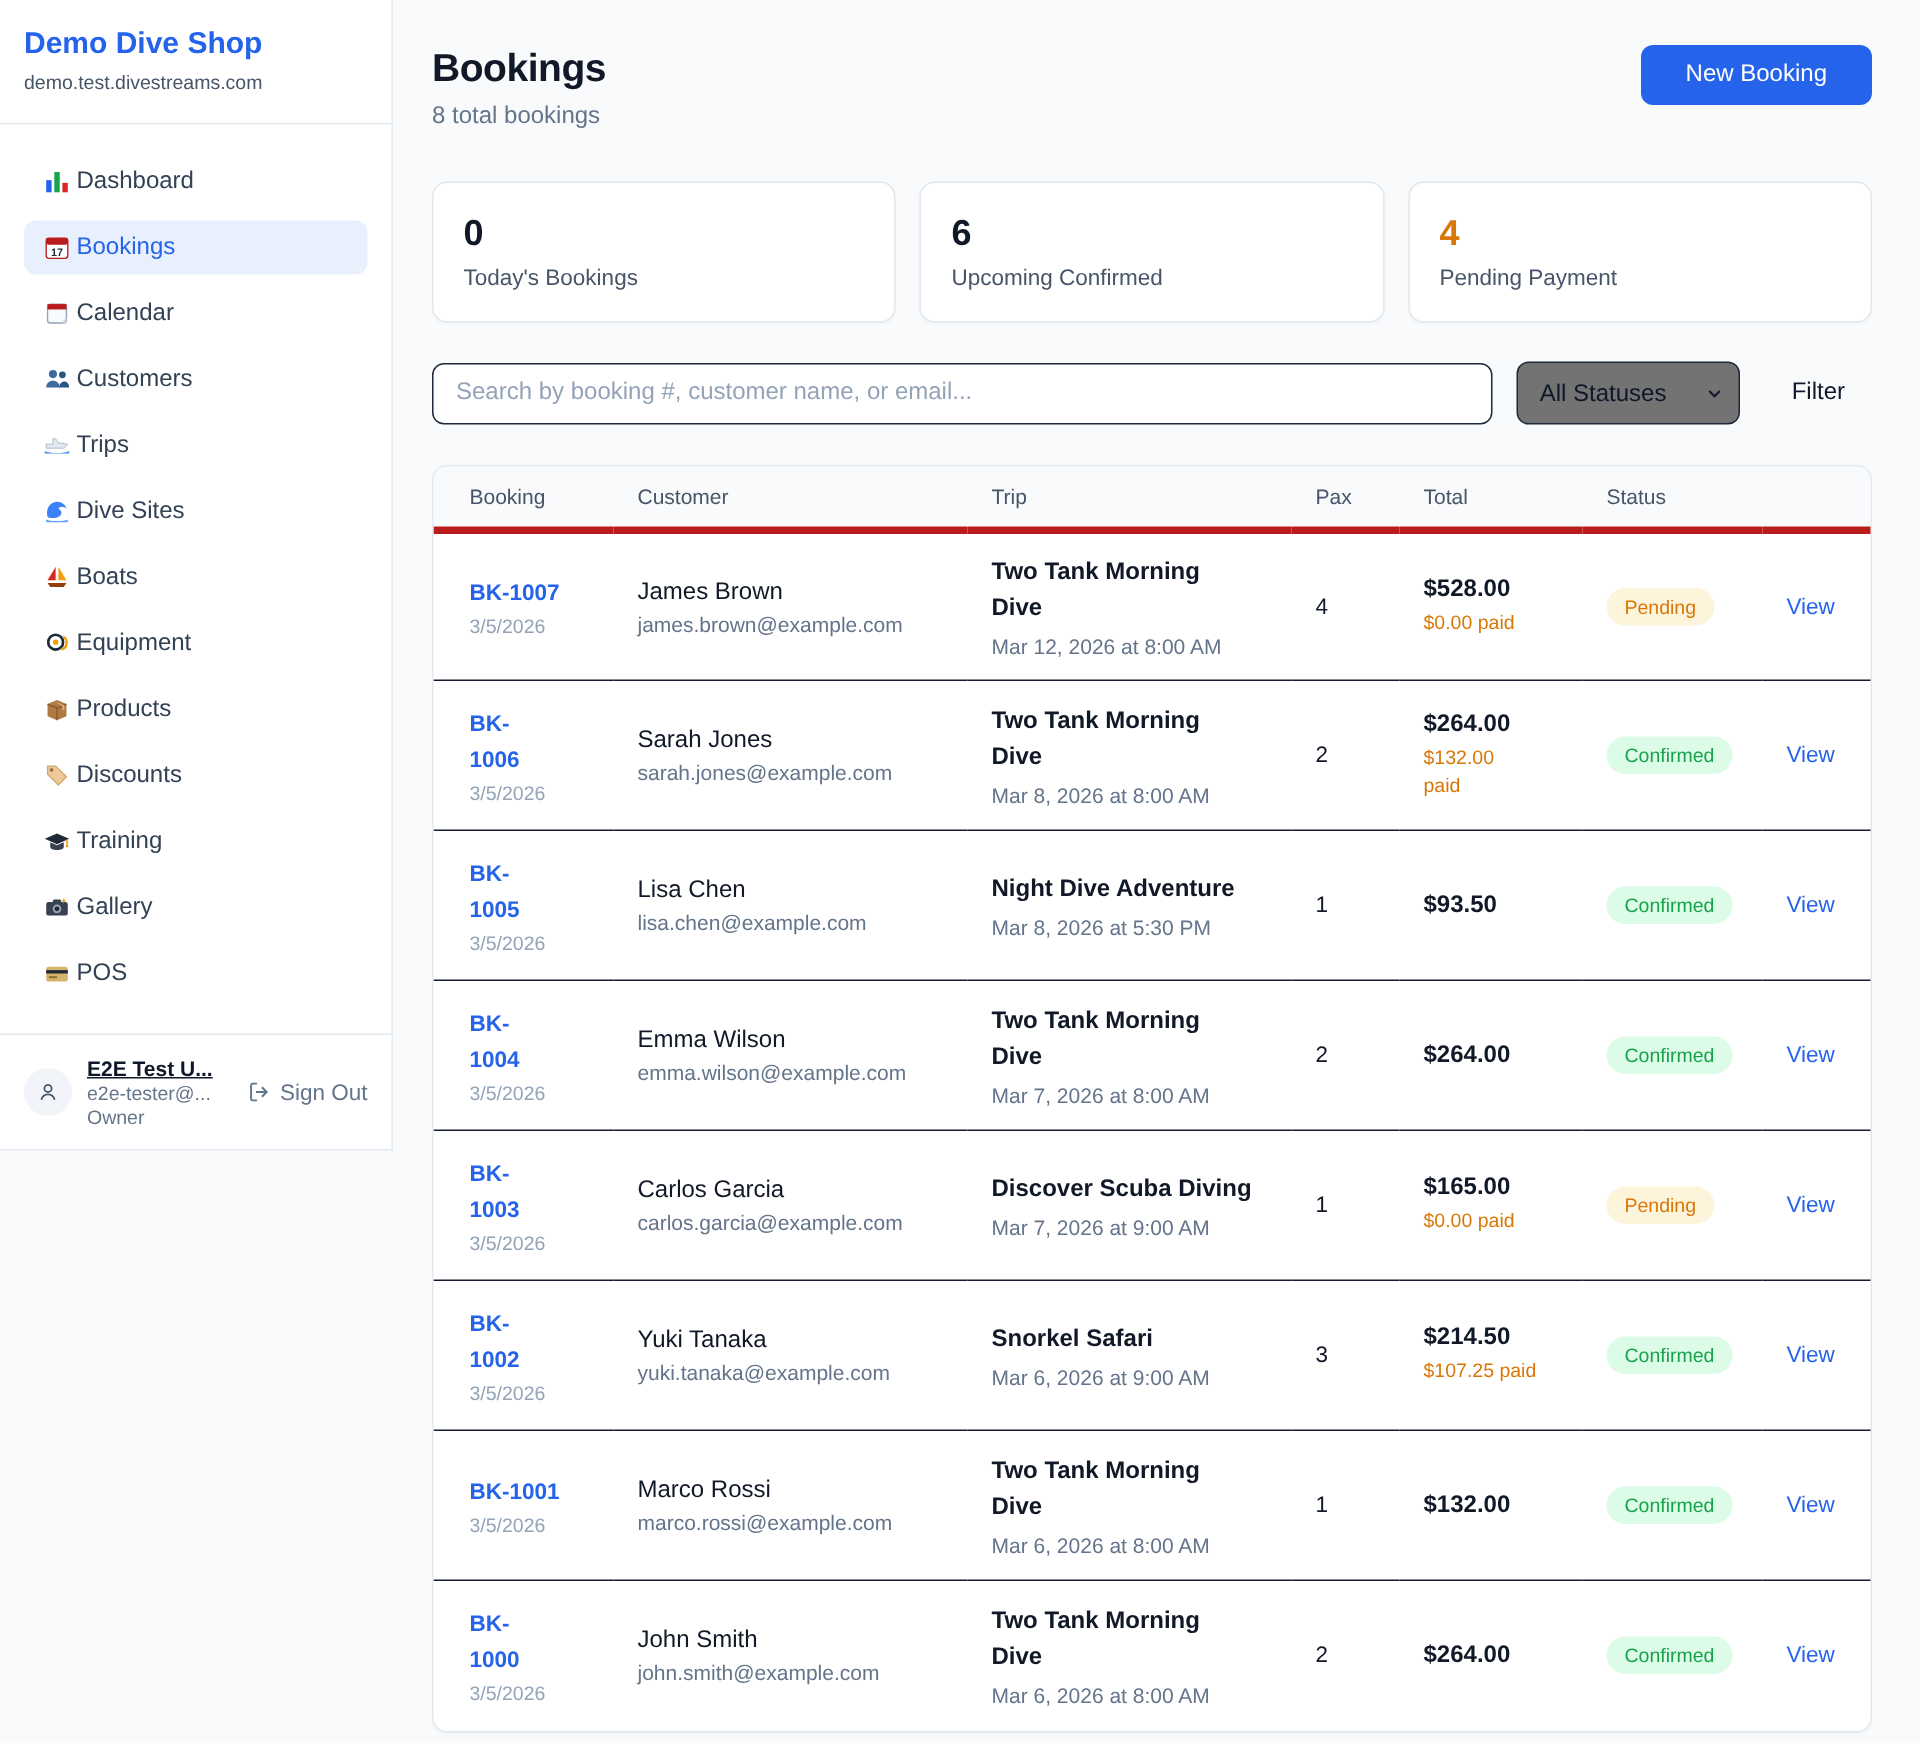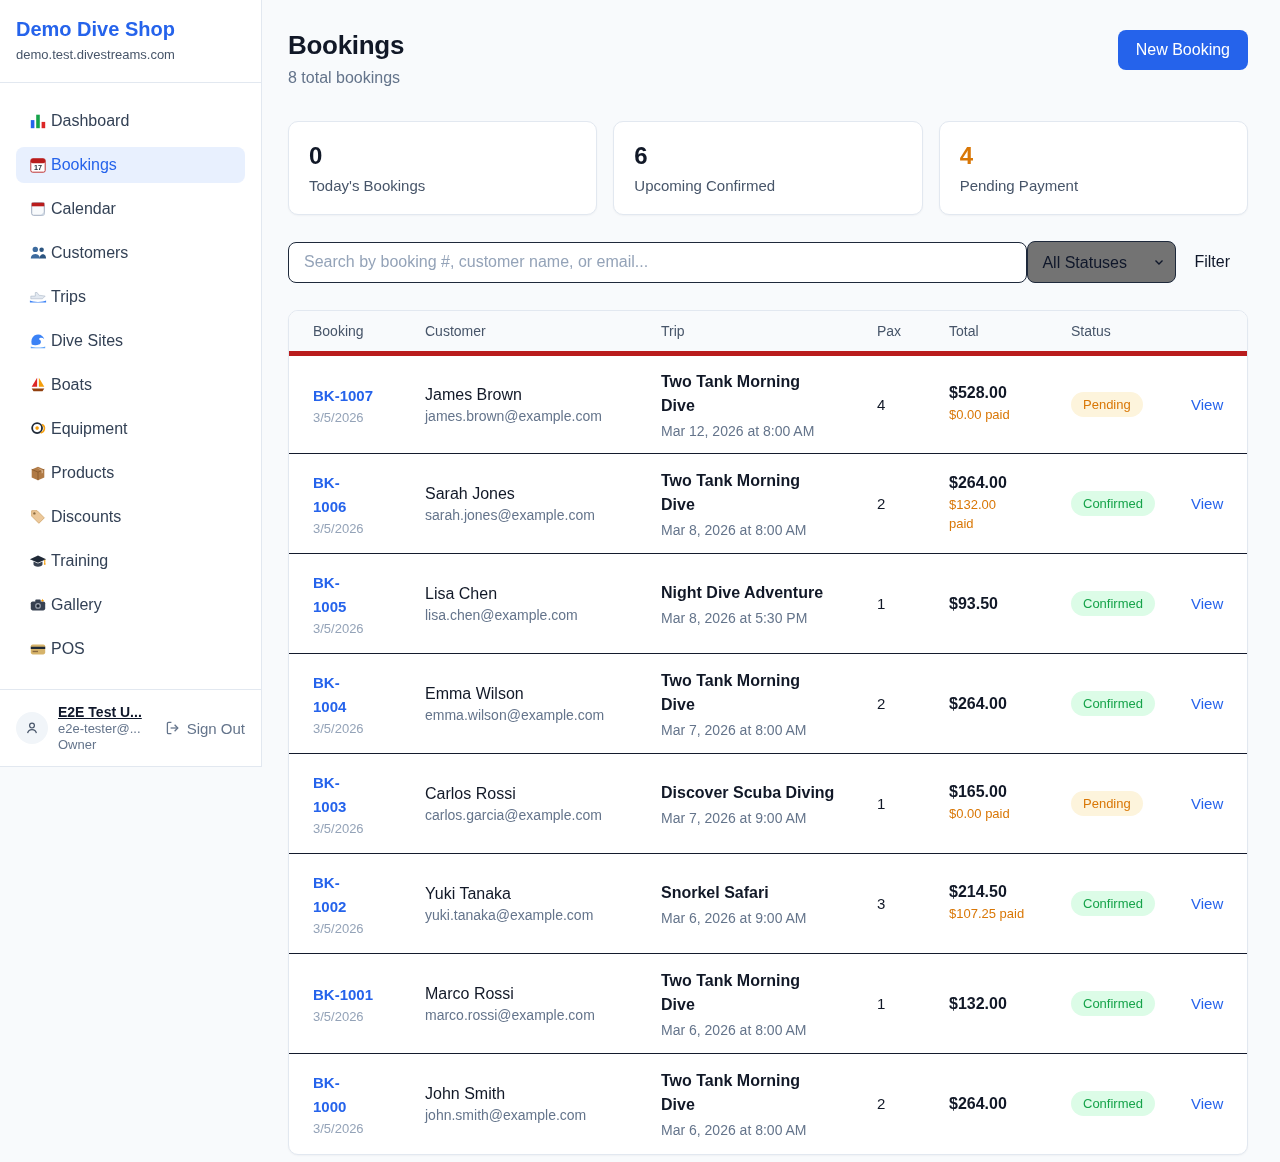--- a/index.html
+++ b/index.html
@@ -37,31 +37,31 @@
     display:flex; align-items:center; gap:6px; background:none; border:none;
     color:#64748b; font-size:15px; font-family:inherit; cursor:pointer; white-space:nowrap;
   }
   
   .main { margin-left:256px; padding:30px 32px 32px 32px; width:1024px; }
   .page-header { display:flex; justify-content:space-between; align-items:flex-start; }
   .page-title { font-size:26px; font-weight:bold; color:#111827; letter-spacing:-.3px; }
   .page-subtitle { font-size:16px; color:#64748b; margin-top:8px; }
   .primary-btn {
     background:#2563eb; color:#fff; border:none; border-radius:8px;
-    font-size:16px; font-weight:500; padding:11px 18px; font-family:inherit; cursor:pointer;
+    font-size:16px; font-weight:500; padding:11px 30px; font-family:inherit; cursor:pointer;
   }
   .stats { display:flex; gap:16px; margin-top:34px; }
   .stat-card {
     flex:1; background:#fff; border:1px solid #e2e8f0; border-radius:10px;
     padding:20px; box-shadow:0 1px 2px rgba(15,23,42,.04);
   }
   .stat-value { font-size:24px; font-weight:bold; color:#111827; }
   .stat-value.accent-orange { color:#d97706; }
   .stat-label { font-size:15px; color:#475569; margin-top:7px; }
-  .controls { display:flex; align-items:center; margin-top:26px;justify-content:space-between; }
+  .controls { display:flex; align-items:center; gap:16px; margin-top:26px;justify-content:space-between; }
   .search-input {
     flex:1; height:41px; border:1px solid #1e293b; border-radius:8px;
     padding:0 15px; font-size:16px; font-family:inherit; color:#0f172a; background:#fff;
   }
   .search-input::placeholder { color:#94a3b8; }
   .select-wrap { position:relative; }
   .status-select {
     appearance:none; -webkit-appearance:none; height:42px; width:149px;
     border:1px solid #1e293b; border-radius:8px; background:#737373;
     font-size:16px; font-family:inherit; color:#0f172a; padding:0 30px 0 14px; cursor:pointer;
@@ -417,21 +417,21 @@
     <td><span class="badge confirmed">Confirmed</span></td>
     <td><a class="view-link">View</a></td>
   </tr>
           <tr>
     <td>
       <div class="bk-id">BK-
 1003</div>
       <div class="bk-date">3/5/2026</div>
     </td>
     <td>
-      <div class="cust-name">Carlos Rossi</div>
+      <div class="cust-name">Carlos Garcia</div>
       <div class="cust-email">carlos.garcia@example.com</div>
     </td>
     <td>
       <div class="trip-name">Discover Scuba Diving</div>
       <div class="trip-date">Mar 7, 2026 at 9:00 AM</div>
     </td>
     <td><span class="pax">1</span></td>
     <td>
       <div class="total">$165.00</div>
       <div class="paid">$0.00 paid</div>

